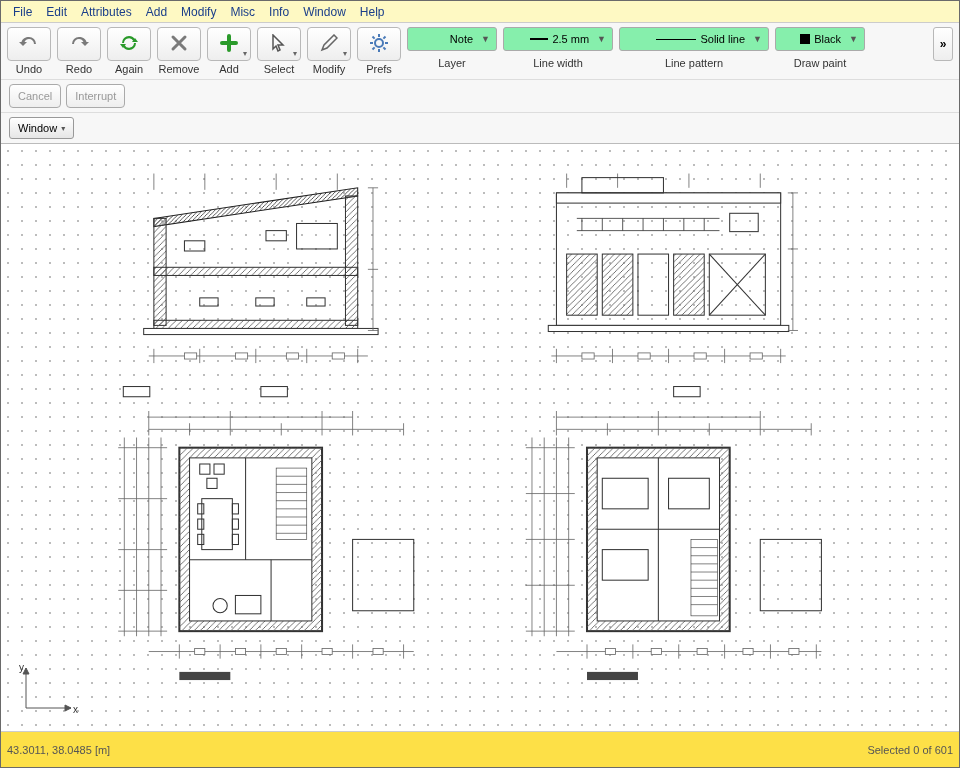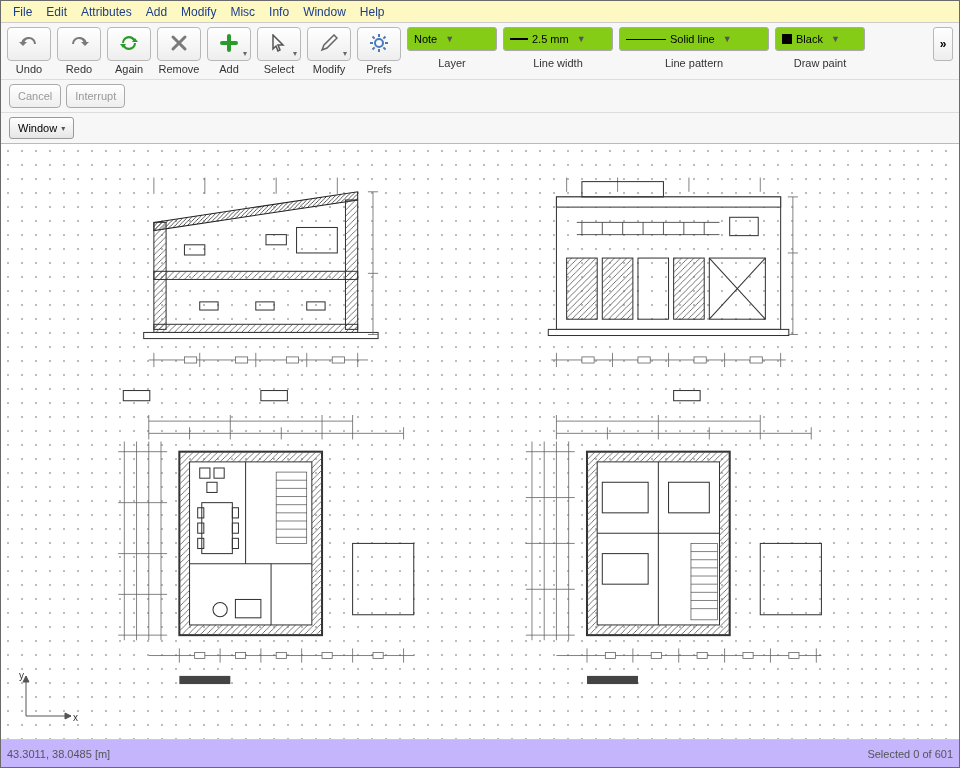--- a/index.html
+++ b/index.html
@@ -15,40 +15,40 @@
   .winbtn.close { background: linear-gradient(#e67,#c11); color: #fff; border-color: #911; }
   
   .menubar { height: 22px; display: flex; align-items: center; padding: 0 6px; gap: 2px; background: #fef9c3; border-bottom: 1px solid #ccc; }
   .menubar .menu-item { padding: 2px 6px; color: #1a3e8a; cursor: default; }
   
   .toolbar { display: flex; align-items: flex-start; gap: 6px; padding: 4px 6px; background: #f7f7f7; border-bottom: 1px solid #ddd; }
   .tool-group { display: flex; flex-direction: column; align-items: center; }
   .tool-btn { width: 44px; height: 34px; border: 1px solid #b8b8b8; border-radius: 4px; background: linear-gradient(#fff,#eee); display: flex; align-items: center; justify-content: center; margin-bottom: 2px; position: relative; }
   .tool-btn.split::after { content: "▾"; font-size: 8px; color: #666; position: absolute; right: 3px; bottom: 2px; }
   .tool-label { font-size: 11px; color: #333; }
-  .combo { height: 24px; border: 1px solid #aaa; border-radius: 3px; background: #84cc16; display: flex; align-items: center; padding: 0 6px; font-size: 11px; gap: 4px; justify-content: flex-start; }
+  .combo { height: 24px; border: 1px solid #aaa; border-radius: 3px; background: #86efac; display: flex; align-items: center; padding: 0 6px; font-size: 11px; gap: 4px; justify-content: flex-end; }
   .combo .chev { font-size: 9px; color: #555; margin-left: 4px; }
   .tool-combo-stack { display: flex; flex-direction: column; align-items: center; }
   .tool-combo-stack .lbl { font-size: 11px; color: #333; margin-top: 6px; }
   .overflow { margin-left: auto; width: 20px; height: 34px; border: 1px solid #b8b8b8; border-radius: 3px; background: linear-gradient(#fff,#eee); display: flex; align-items: center; justify-content: center; font-weight: bold; }
   
   .cmdbar { display: flex; align-items: center; gap: 6px; padding: 4px 8px; background: #f7f7f7; border-bottom: 1px solid #ddd; }
   .cmd-label { color: #333; font-size: 12px; }
   .small-btn { height: 24px; padding: 0 8px; border: 1px solid #aaa; border-radius: 4px; background: linear-gradient(#fff,#eee); font-size: 11px; display: inline-flex; align-items: center; }
   .cmd-input { flex: 1; height: 22px; border: 1px solid #aaa; border-radius: 3px; background: #fff; }
   .ctrlrow { display: flex; gap: 5px; padding: 4px 8px; background: #f7f7f7; border-bottom: 1px solid #ddd; }
   .tabrow { padding: 4px 8px; background: #f7f7f7; border-bottom: 1px solid #bbb; }
   .tabbtn { height: 22px; padding: 0 8px; border: 1px solid #999; border-radius: 3px; background: linear-gradient(#fff,#e6e6e6); font-size: 11px; display: inline-flex; align-items: center; gap: 4px; }
   .tabbtn::after { content: "▾"; font-size: 8px; color: #555; }
   
   .canvas-wrap { flex: 1; position: relative; background-color: #fff; background-image: radial-gradient(#bcbcbc 1px, transparent 1px); background-size: 14px 14px; overflow: hidden; }
   .cad-svg { position: absolute; inset: 0; width: 100%; height: 100%; }
   .axis-gizmo { position: absolute; left: 10px; bottom: 8px; }
   
-  .statusbar { height: 28px; background: #c4b5fd; border-top: 1px solid #ccc; display: flex; align-items: center; font-size: 11px; color: #555; padding: 0 6px; }
+  .statusbar { height: 36px; background: #fde047; border-top: 1px solid #ccc; display: flex; align-items: center; font-size: 11px; color: #555; padding: 0 6px; }
   .statusbar .right { margin-left: auto; }
   .hline { display:inline-block; width:40px; height:0; border-top:1px solid #000; vertical-align:middle; }
   .colorswatch { width:10px; height:10px; background:#000; display:inline-block; }
 </style>
 </head>
 <body>
 
 <div class="window">
 
 

